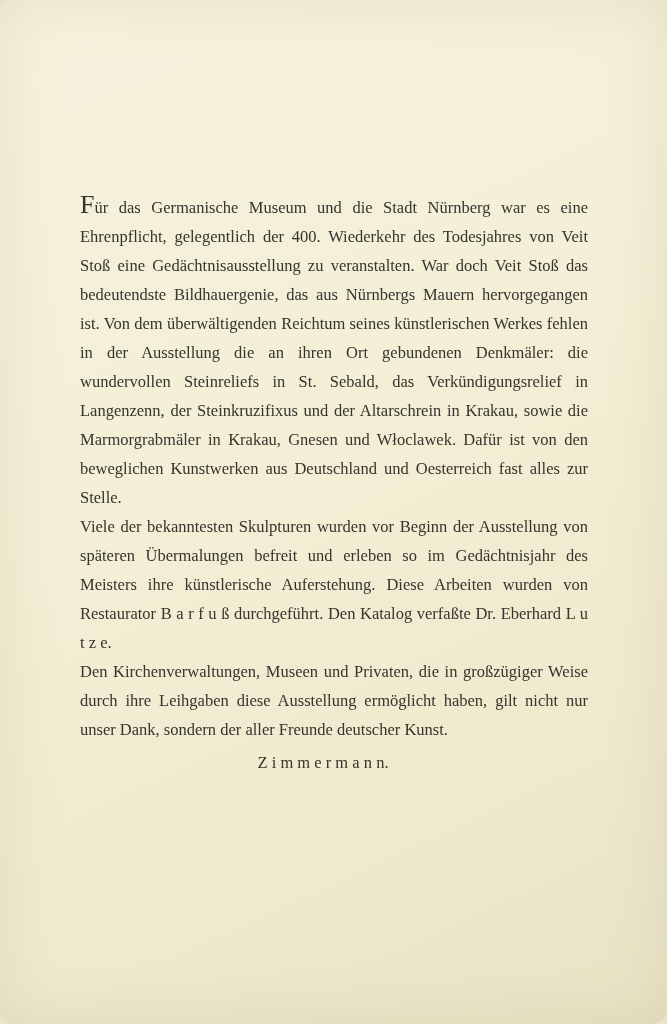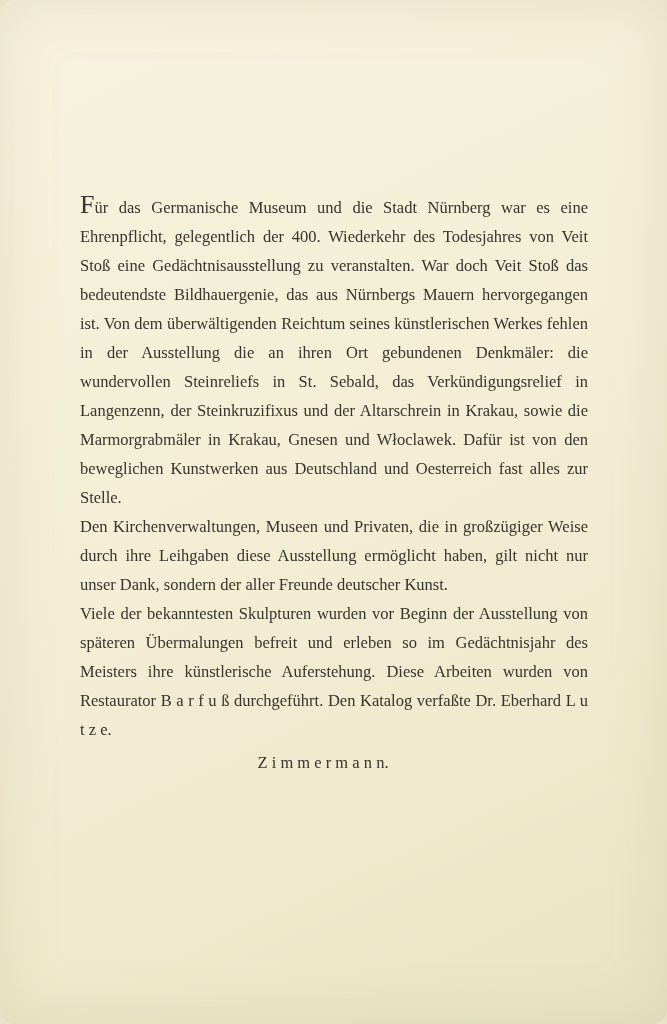--- a/index.html
+++ b/index.html
@@ -47,17 +47,17 @@
     font-size: 16.5px;
     line-height: 29px;
   }
 </style>
 </head>
 <body>
 
 <div class="page">
   <div class="text-block">
     <p class="opening">Für das Germanische Museum und die Stadt Nürnberg war es eine Ehrenpflicht, gelegentlich der 400. Wiederkehr des Todesjahres von Veit Stoß eine Gedächtnisausstellung zu veranstalten. War doch Veit Stoß das bedeutendste Bildhauergenie, das aus Nürnbergs Mauern hervorgegangen ist. Von dem überwältigenden Reichtum seines künstlerischen Werkes fehlen in der Ausstellung die an ihren Ort gebundenen Denkmäler: die wundervollen Steinreliefs in St. Sebald, das Verkündigungsrelief in Langenzenn, der Steinkruzifixus und der Altarschrein in Krakau, sowie die Marmorgrabmäler in Krakau, Gnesen und Włoclawek. Dafür ist von den beweglichen Kunstwerken aus Deutschland und Oesterreich fast alles zur Stelle.</p>
+    <p>Viele der bekanntesten Skulpturen wurden vor Beginn der Ausstellung von späteren Übermalungen befreit und erleben so im Gedächtnisjahr des Meisters ihre künstlerische Auferstehung. Diese Arbeiten wurden von Restaurator B a r f u ß durchgeführt. Den Katalog verfaßte Dr. Eberhard L u t z e.</p>
     <p>Den Kirchenverwaltungen, Museen und Privaten, die in großzügiger Weise durch ihre Leihgaben diese Ausstellung ermöglicht haben, gilt nicht nur unser Dank, sondern der aller Freunde deutscher Kunst.</p>
-    <p>Viele der bekanntesten Skulpturen wurden vor Beginn der Ausstellung von späteren Übermalungen befreit und erleben so im Gedächtnisjahr des Meisters ihre künstlerische Auferstehung. Diese Arbeiten wurden von Restaurator B a r f u ß durchgeführt. Den Katalog verfaßte Dr. Eberhard L u t z e.</p>
     <div class="signature">Z i m m e r m a n n.</div>
   </div>
 </div>
 
 </body></html>

